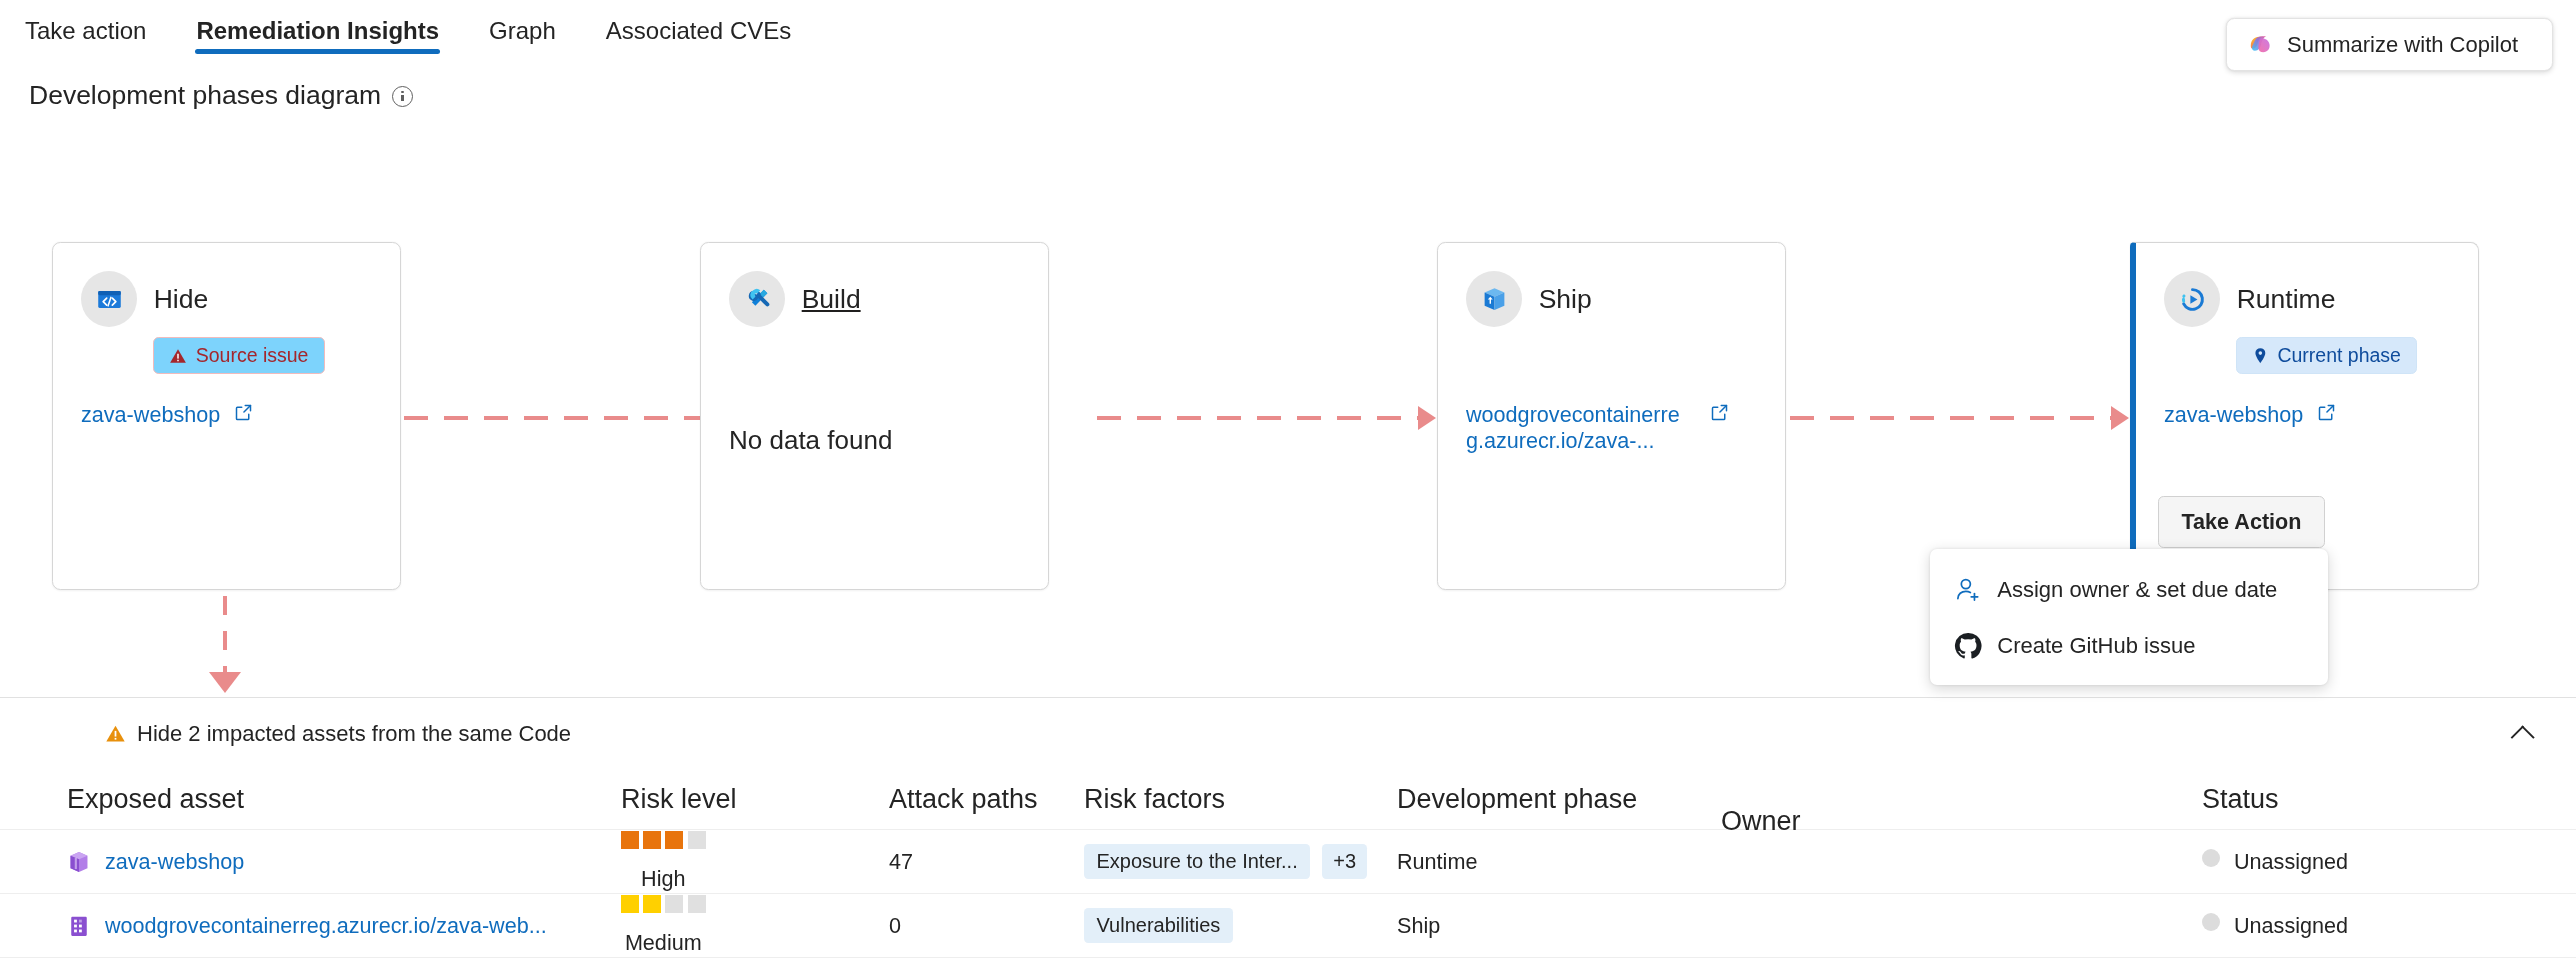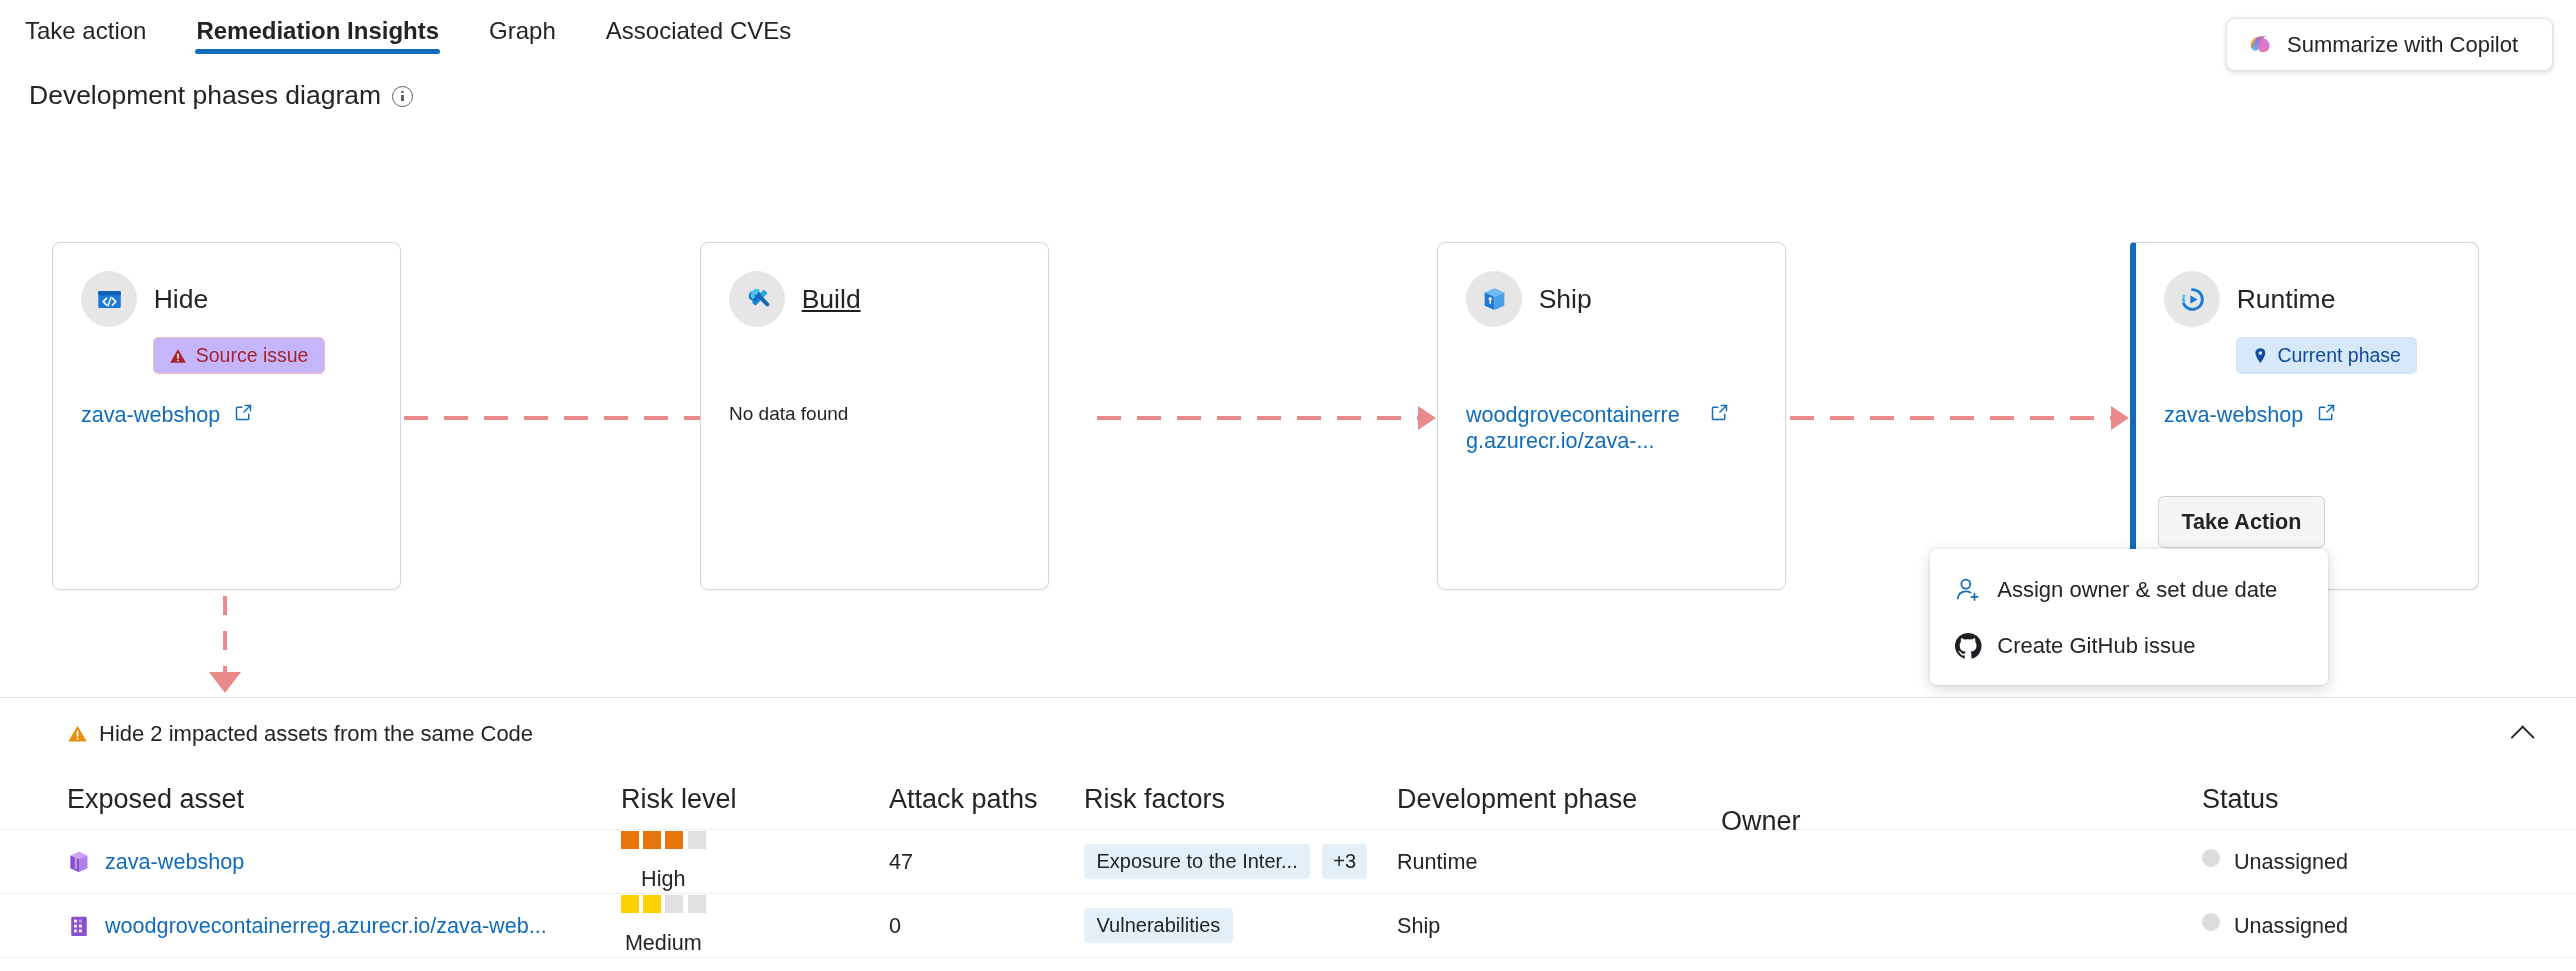--- a/index.html
+++ b/index.html
@@ -157,21 +157,21 @@
     display: inline-flex;
     align-items: center;
     gap: 8.4px;
     border-radius: 5.6px;
     padding: 6.3px 15.3px;
     font-size: 19.5px;
     white-space: nowrap;
     margin: 9.8px 0 0 100px;
   }
   .badge.source-issue {
-    background: #c4b5fd;
+    background: #7dd3fc;
     border: 0.7px solid #f1bbbc;
     color: #a4262c;
   }
   .badge.current-phase {
     background: #d6e8fa;
     color: #0f4c9c;
     border: 0.7px solid #cfe4f7;
   }
 
   .card-link-row {
@@ -184,23 +184,24 @@
     gap: 12.5px;
   }
   .card-link {
     font-size: 21.6px;
     color: #0f6cbd;
     line-height: 1.22;
     cursor: pointer;
     word-break: break-all;
   }
   .card-plain {
-    font-size: 19px;
+    font-size: 26px;
     color: #242424;
     line-height: 1.22;
+    margin-top: 23px;
   }
 
   
   .conn {
     position: absolute;
     top: 416px;
     height: 4.2px;
     background-image: linear-gradient(to right, #e98b8b 0 24px, transparent 24px 40px);
     background-size: 40px 4.2px;
     background-repeat: repeat-x;
@@ -288,21 +289,21 @@
     height: 0.7px;
     background: #e1e1e1;
   }
   .assets-header {
     position: absolute;
     left: 0; top: 697px;
     width: 2576px;
     height: 73px;
     display: flex;
     align-items: center;
-    padding: 0 42px 0 67px;
+    padding: 0 42px 0 105px;
     cursor: pointer;
   }
   .assets-header-label {
     font-size: 22px;
     color: #242424;
     white-space: nowrap;
   }
   .chevron-up {
     margin-left: auto;
     width: 24px; height: 24px;

